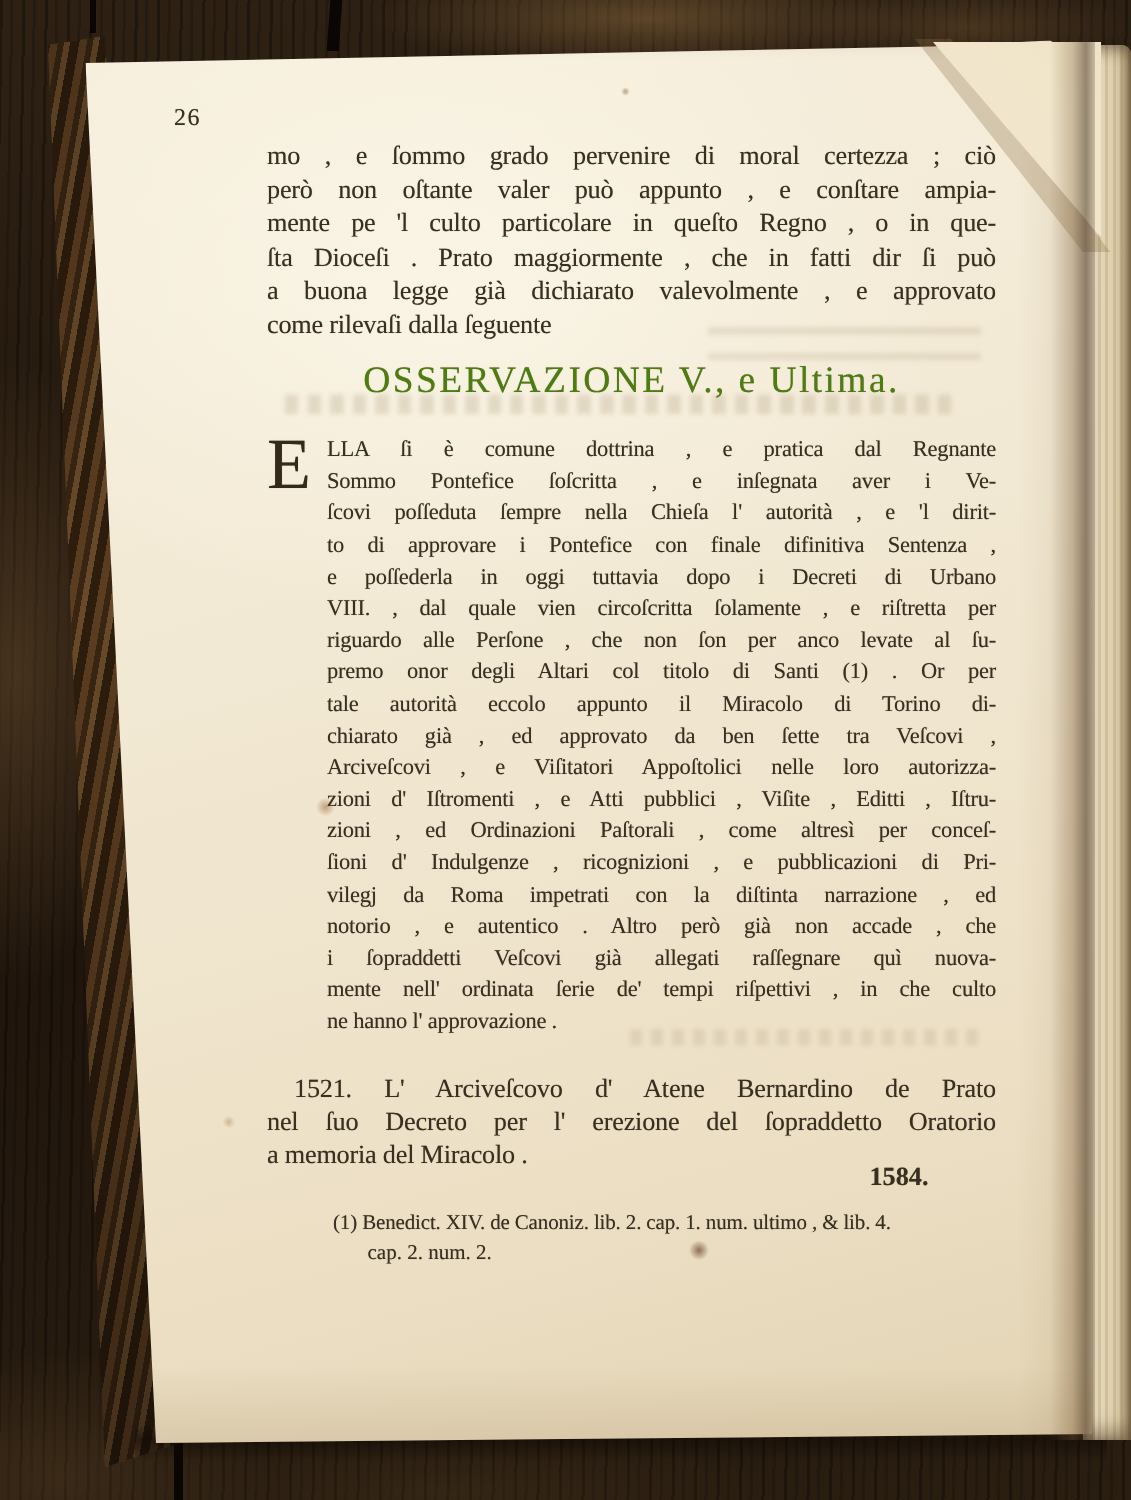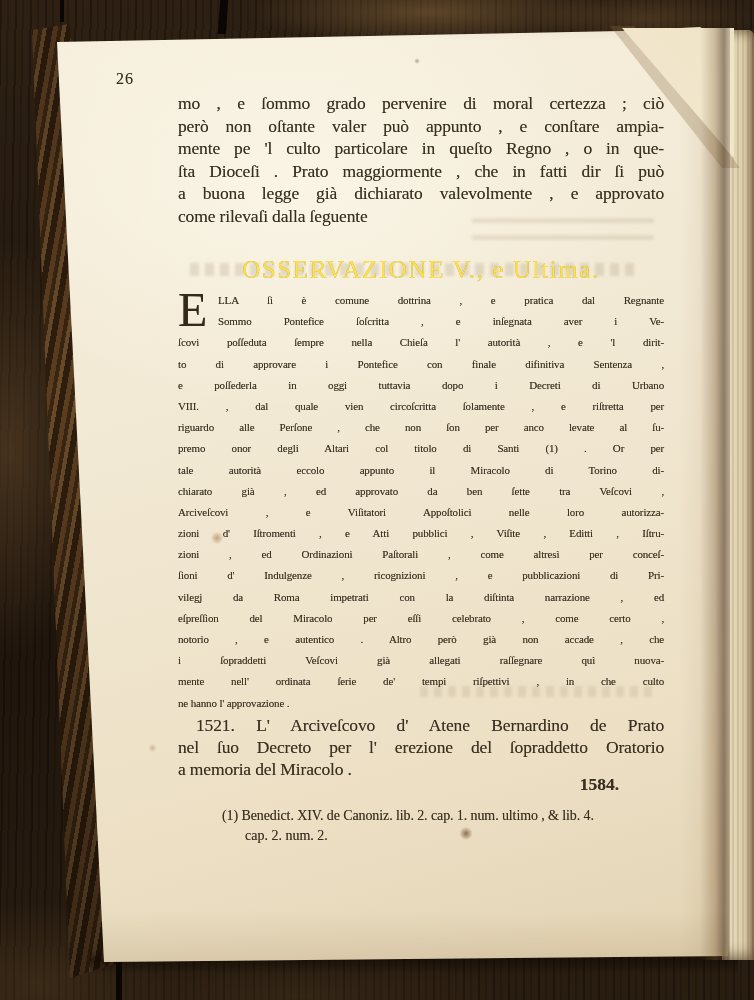--- a/index.html
+++ b/index.html
@@ -76,24 +76,24 @@
 
   
   .content{position:absolute;left:178px;top:0;width:486px;height:1000px;z-index:6;
     color:#382f20;text-shadow:0 0 .5px rgba(56,47,32,.5);}
   .page-number{position:absolute;left:-62px;top:70px;font-size:16px;letter-spacing:1px;}
   .para{position:absolute;left:0;right:0;}
   .line{letter-spacing:-.15px;text-align:justify;text-align-last:justify;white-space:nowrap;}
   .line.last{text-align-last:left;white-space:normal;}
   .para1{top:92px;}
   .para1 .line{font-size:17.5px;line-height:22.6px;height:22.6px;}
-  .heading{position:absolute;top:240px;left:0;right:0;margin:16px;font-weight:normal;
-    font-size:25px;letter-spacing:1.6px;text-align:center;color:#fde047;white-space:nowrap;}
+  .heading{position:absolute;top:240px;left:0;right:0;margin:0;font-weight:normal;
+    font-size:25px;letter-spacing:1.6px;text-align:center;color:#4d7c0f;white-space:nowrap;}
   .para2{top:290px;}
-  .para2 .line{font-size:11px;line-height:21.2px;height:21.2px;}
+  .para2 .line{font-size:15px;line-height:21.2px;height:21.2px;margin-left:40px;}
   .dropcap{float:left;width:40px;height:42px;font-size:48px;line-height:40px;color:#332a1c;}
   .para3{top:714px;}
   .para3 .line{font-size:17.5px;line-height:22px;height:22px;}
   .para3 .first{text-indent:18px;}
   .year{position:absolute;top:774px;left:0;right:0;text-align:right;padding-right:45px;font-size:17.5px;font-weight:bold;}
   .footnote{position:absolute;top:806px;left:0;right:0;font-size:14px;line-height:20px;}
   .fline-0{margin-left:44px;white-space:nowrap;letter-spacing:-.1px;}
   .fline-1{margin-left:67px;}
 </style>
 </head>
@@ -149,21 +149,20 @@
       <div class="line">VIII. , dal quale vien circoſcritta ſolamente , e riſtretta per</div>
       <div class="line">riguardo alle Perſone , che non ſon per anco levate al ſu-</div>
       <div class="line">premo onor degli Altari col titolo di Santi (1) . Or per</div>
       <div class="line">tale autorità eccolo appunto il Miracolo di Torino di-</div>
       <div class="line">chiarato già , ed approvato da ben ſette tra Veſcovi ,</div>
       <div class="line">Arciveſcovi , e Viſitatori Appoſtolici nelle loro autorizza-</div>
       <div class="line">zioni d' Iſtromenti , e Atti pubblici , Viſite , Editti , Iſtru-</div>
       <div class="line">zioni , ed Ordinazioni Paſtorali , come altresì per conceſ-</div>
       <div class="line">ſioni d' Indulgenze , ricognizioni , e pubblicazioni di Pri-</div>
       <div class="line">vilegj da Roma impetrati con la diſtinta narrazione , ed</div>
-      <div class="line">eſpreſſion del Miracolo per eſſi celebrato , come certo ,</div>
       <div class="line">notorio , e autentico . Altro però già non accade , che</div>
       <div class="line">i ſopraddetti Veſcovi già allegati raſſegnare quì nuova-</div>
       <div class="line">mente nell' ordinata ſerie de' tempi riſpettivi , in che culto</div>
       <div class="line last">ne hanno l' approvazione .</div>
     </div>
 
     <div class="para para3">
       <div class="line first">1521. L' Arciveſcovo d' Atene Bernardino de Prato</div>
       <div class="line">nel ſuo Decreto per l' erezione del ſopraddetto Oratorio</div>
       <div class="line last">a memoria del Miracolo .</div>

